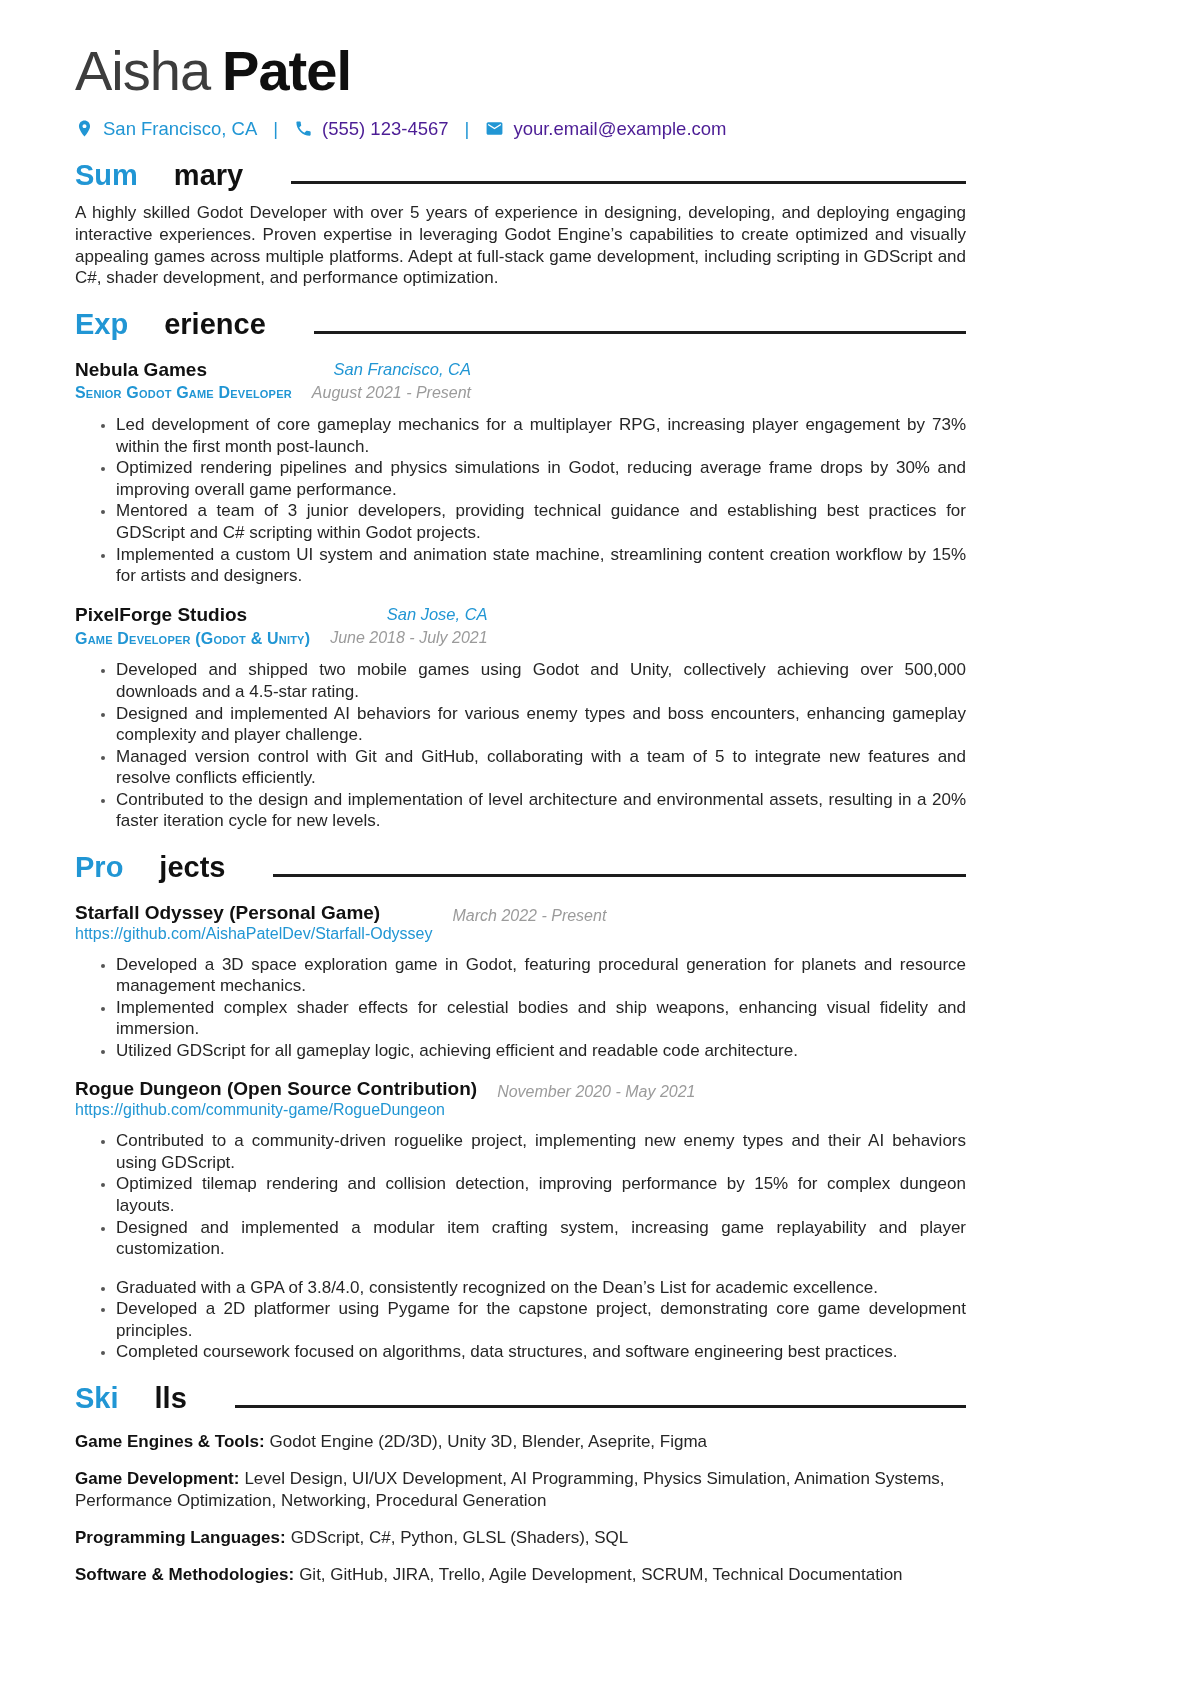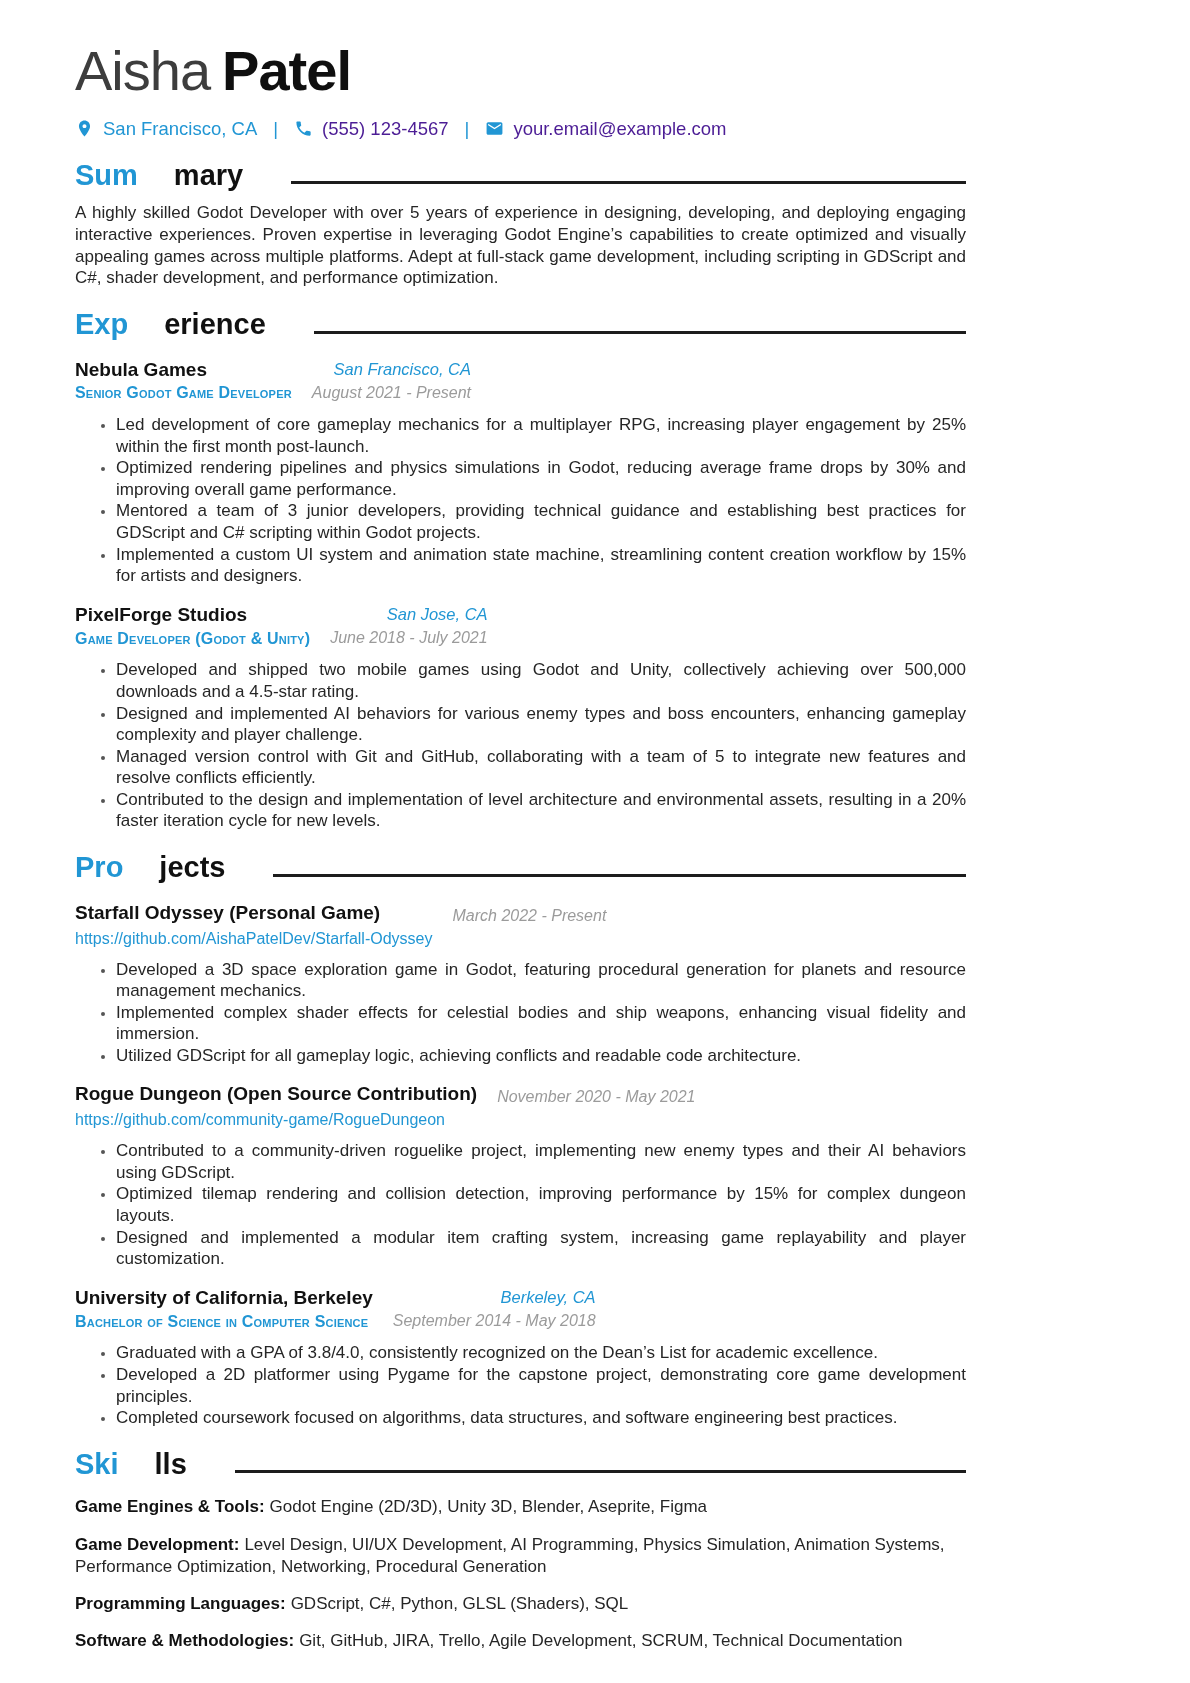--- a/index.html
+++ b/index.html
@@ -68,21 +68,21 @@
     margin-top: 3px;
     font-size: 16px;
     font-weight: 600;
     color: #2196d4;
     font-variant: small-caps;
     letter-spacing: 0.2px;
   }
   .loc  { font-size: 16.5px; font-style: italic; color: #2196d4; line-height: 1.25; }
   .date { margin-top: 4px; font-size: 16px; font-style: italic; color: #9b9b9b; line-height: 1.25; }
 
-  .proj-url { display: inline-block; margin-top: 5px; font-size: 16px; color: #2196d4; text-decoration: none; }
+  .proj-url { display: inline-block; font-size: 16px; color: #2196d4; text-decoration: none; }
 
   ul.bullets { margin: 11px 0 0 0; padding-left: 41px; list-style: disc; }
   ul.bullets li {
     font-size: 17px;
     line-height: 1.27;
     color: #262626;
     text-align: justify;
   }
   ul.bullets li::marker { color: #555555; font-size: 13px; }
 
@@ -140,21 +140,21 @@
       <div class="entry-left">
         <div class="company">Nebula Games</div>
         <div class="position">Senior Godot Game Developer</div>
       </div>
       <div class="entry-right">
         <div class="loc">San Francisco, CA</div>
         <div class="date">August 2021 - Present</div>
       </div>
     </div>
     <ul class="bullets">
-      <li>Led development of core gameplay mechanics for a multiplayer RPG, increasing player engagement by 25% within the first month post-launch.</li>
+      <li>Led development of core gameplay mechanics for a multiplayer RPG, increasing player engagement by 73% within the first month post-launch.</li>
       <li>Optimized rendering pipelines and physics simulations in Godot, reducing average frame drops by 30% and improving overall game performance.</li>
       <li>Mentored a team of 3 junior developers, providing technical guidance and establishing best practices for GDScript and C# scripting within Godot projects.</li>
       <li>Implemented a custom UI system and animation state machine, streamlining content creation workflow by 15% for artists and designers.</li>
     </ul>
   </div>
 
   <div class="entry">
     <div class="entry-header">
       <div class="entry-left">
         <div class="company">PixelForge Studios</div>
@@ -185,21 +185,21 @@
         <div class="company">Starfall Odyssey (Personal Game)</div>
         <a href="#" class="proj-url">https://github.com/AishaPatelDev/Starfall-Odyssey</a>
       </div>
       <div class="entry-right">
         <div class="date">March 2022 - Present</div>
       </div>
     </div>
     <ul class="bullets">
       <li>Developed a 3D space exploration game in Godot, featuring procedural generation for planets and resource management mechanics.</li>
       <li>Implemented complex shader effects for celestial bodies and ship weapons, enhancing visual fidelity and immersion.</li>
-      <li>Utilized GDScript for all gameplay logic, achieving conflicts and readable code architecture.</li>
+      <li>Utilized GDScript for all gameplay logic, achieving efficient and readable code architecture.</li>
     </ul>
   </div>
 
   <div class="entry">
     <div class="entry-header">
       <div class="entry-left">
         <div class="company">Rogue Dungeon (Open Source Contribution)</div>
         <a href="#" class="proj-url">https://github.com/community-game/RogueDungeon</a>
       </div>
       <div class="entry-right">
@@ -208,30 +208,20 @@
     </div>
     <ul class="bullets">
       <li>Contributed to a community-driven roguelike project, implementing new enemy types and their AI behaviors using GDScript.</li>
       <li>Optimized tilemap rendering and collision detection, improving performance by 15% for complex dungeon layouts.</li>
       <li>Designed and implemented a modular item crafting system, increasing game replayability and player customization.</li>
     </ul>
   </div>
 
 
   <div class="entry">
-    <div class="entry-header">
-      <div class="entry-left">
-        <div class="company">University of California, Berkeley</div>
-        <div class="position">Bachelor of Science in Computer Science</div>
-      </div>
-      <div class="entry-right">
-        <div class="loc">Berkeley, CA</div>
-        <div class="date">September 2014 - May 2018</div>
-      </div>
-    </div>
     <ul class="bullets">
       <li>Graduated with a GPA of 3.8/4.0, consistently recognized on the Dean’s List for academic excellence.</li>
       <li>Developed a 2D platformer using Pygame for the capstone project, demonstrating core game development principles.</li>
       <li>Completed coursework focused on algorithms, data structures, and software engineering best practices.</li>
     </ul>
   </div>
 
   <div class="section-heading">
     <span class="accent">Ski</span>
       <span>lls</span>

